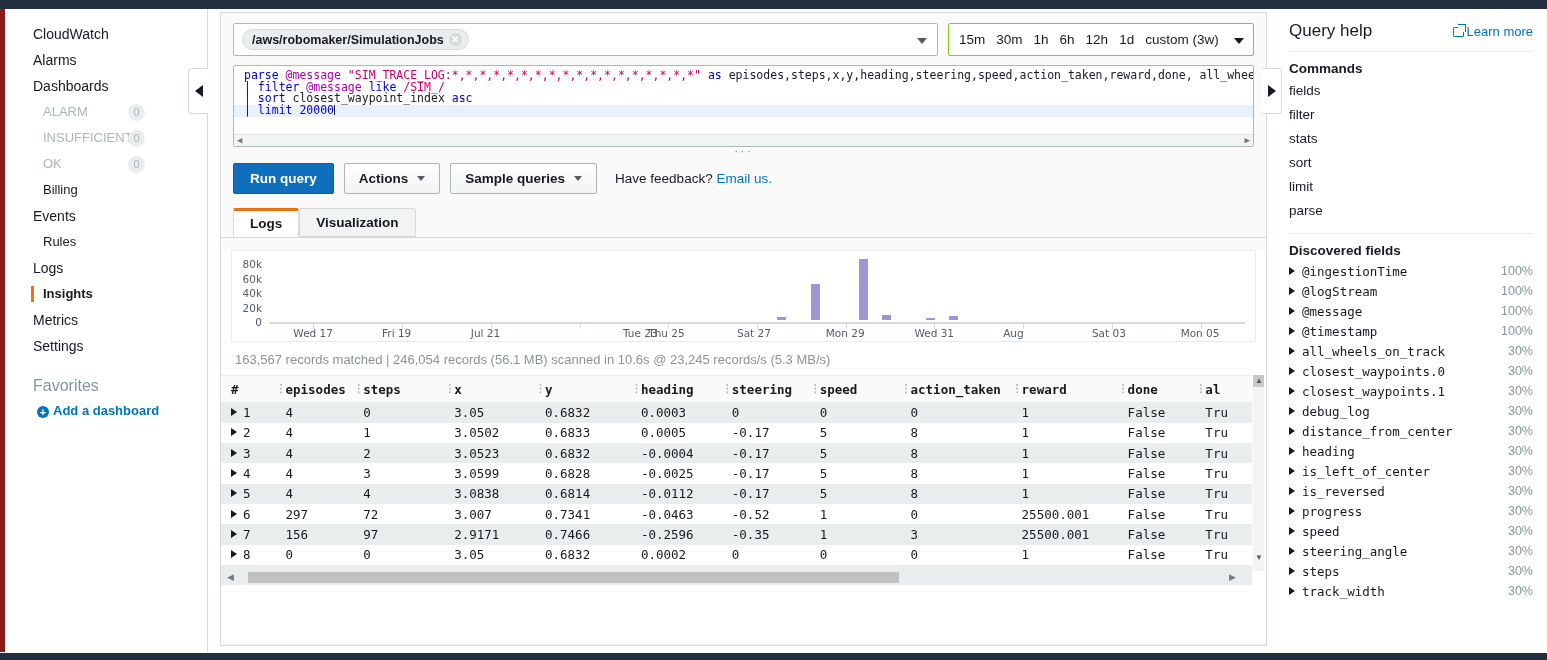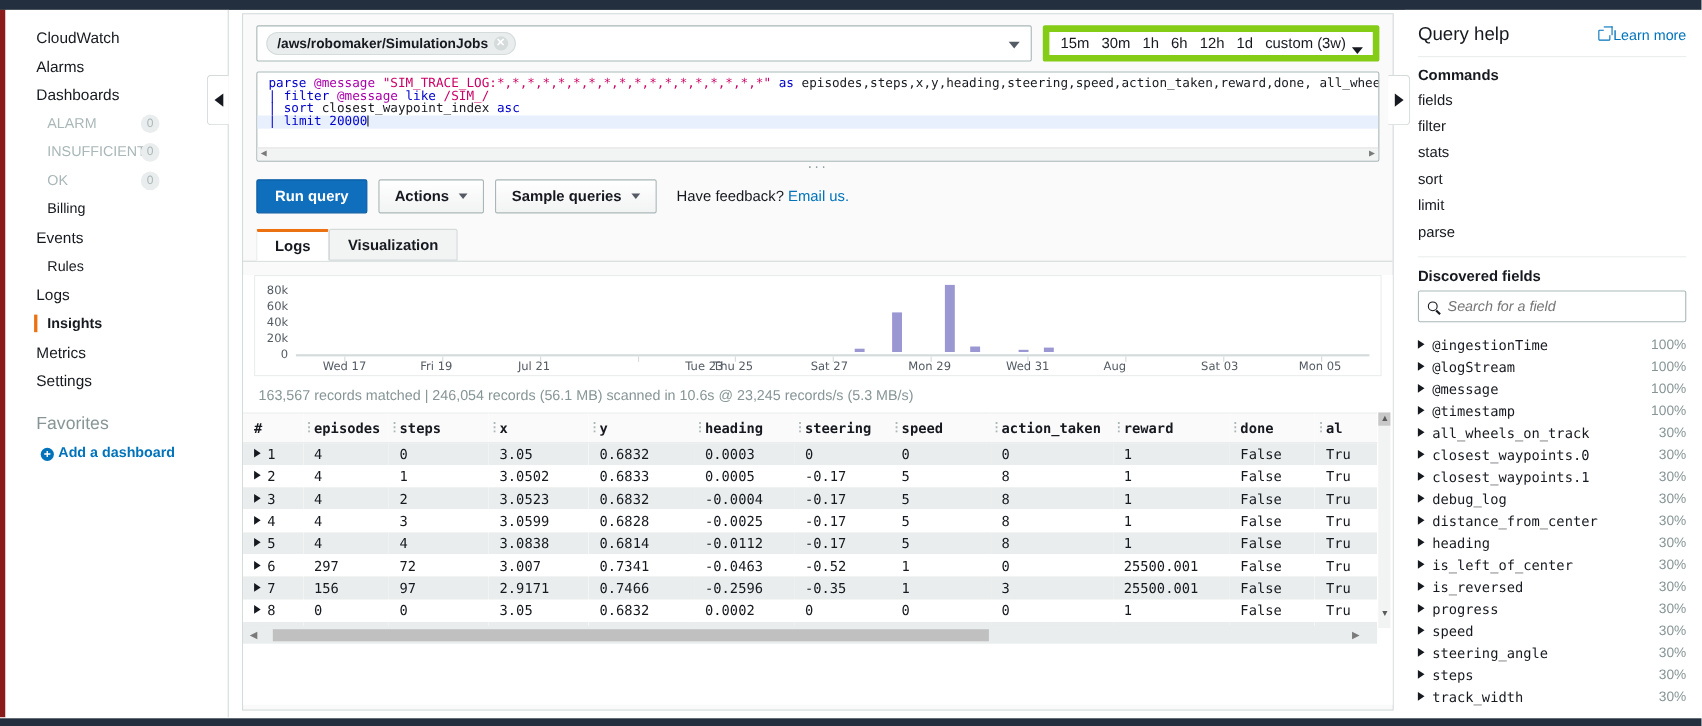--- a/index.html
+++ b/index.html
@@ -109,21 +109,21 @@
     background: #d5dbdb; color: #fff; font-size: 10px;
     line-height: 13px; text-align: center; cursor: pointer;
   }
   .caret-dn {
     position: absolute; right: 10px; top: 14px;
     width: 0; height: 0; border-left: 5px solid transparent;
     border-right: 5px solid transparent; border-top: 6px solid #545b64;
   }
   .timerange {
     width: 306px; height: 33px; background: #fff;
-    border: 6px solid #84cc16; border-radius: 2px;
+    border: 1px solid #84cc16; border-radius: 2px;
     display: flex; align-items: center; gap: 11px;
     padding: 0 10px; position: relative; text-align: right;
   }
   .tr-opt { font-size: 13.5px; color: #16191f; cursor: pointer; }
   .tr-opt.sel { }
   .tr-caret {
     position: absolute; right: 9px; top: 14px;
     width: 0; height: 0; border-left: 5px solid transparent;
     border-right: 5px solid transparent; border-top: 6px solid #16191f;
   }
@@ -640,24 +640,20 @@
     <div id="commands">
         <div class="cmd-item">fields</div>
         <div class="cmd-item">filter</div>
         <div class="cmd-item">stats</div>
         <div class="cmd-item">sort</div>
         <div class="cmd-item">limit</div>
         <div class="cmd-item">parse</div>
       </div>
     <div class="hr"></div>
     <div class="sec-title">Discovered fields</div>
-    <div class="searchbox">
-      <span class="mag"></span>
-      <input type="text" placeholder="Search for a field" style="">
-    </div>
     <div id="fields">
         <div class="field-row">
           <span class="fcaret"></span>
           <span class="field-name">@ingestionTime</span>
           <span class="field-pct">100%</span>
         </div>
         <div class="field-row">
           <span class="fcaret"></span>
           <span class="field-name">@logStream</span>
           <span class="field-pct">100%</span>

